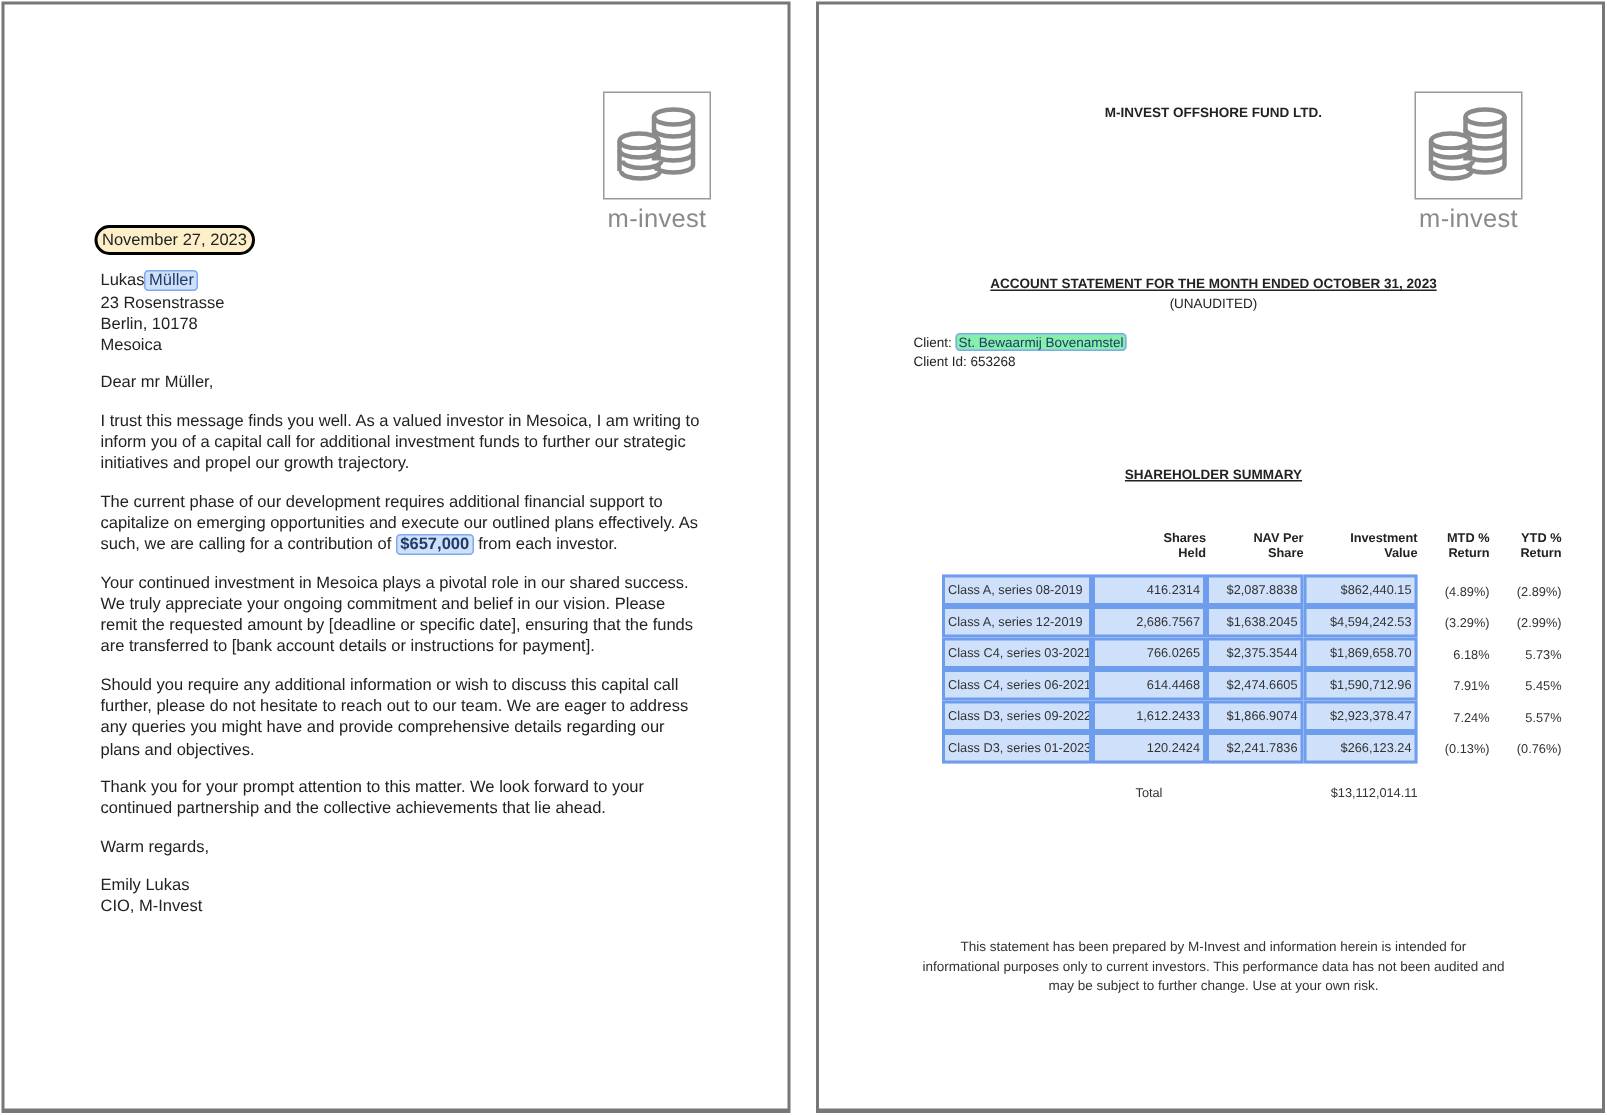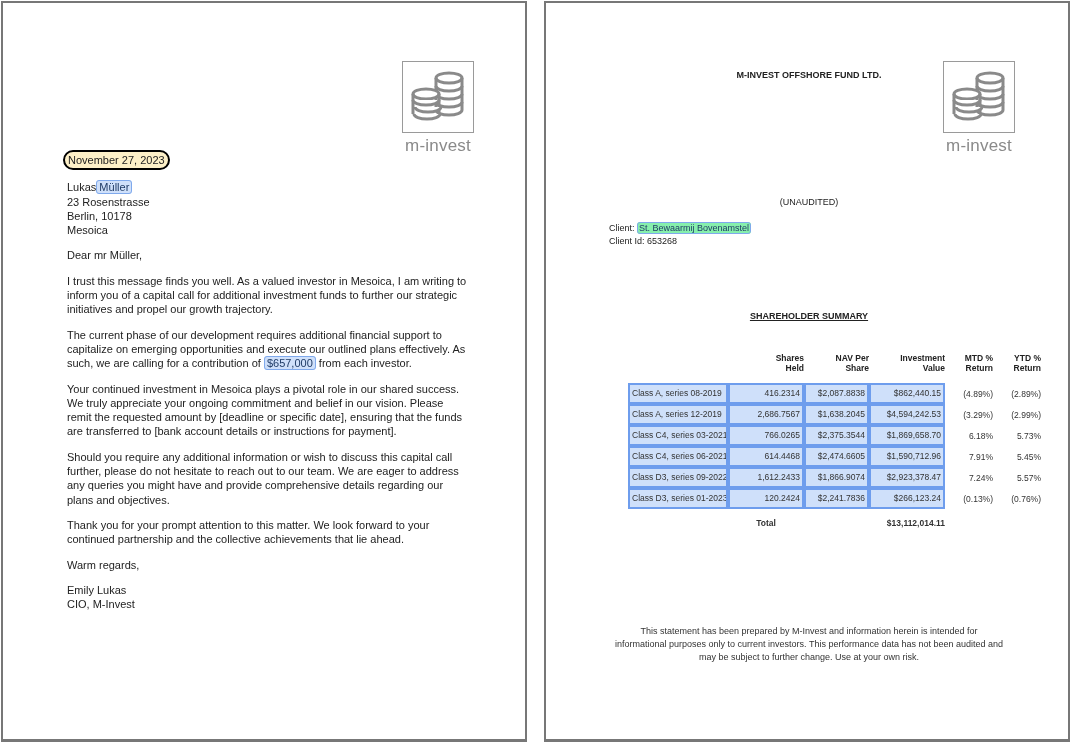--- a/index.html
+++ b/index.html
@@ -29,21 +29,21 @@
   
   .letter { position: absolute; left: 64px; top: 147px; width: 400px; font-size: 11px; line-height: 14.3px; color: #222; }
   .date-hl {
     display: inline-block; background: #fdf0c8; border: 2px solid #000000; border-radius: 10px;
     padding: 1px 3px; margin-left: -4px;
   }
   .name-hl {
     background: #cfe0fa; border: 1.5px solid #7fa9ec; border-radius: 3px; padding: 0 2px; color: #1f3b66;
   }
   .amount-hl {
-    background: #cfe0fa; border: 1.5px solid #7fa9ec; border-radius: 3px; padding: 0 2px; font-weight: normal; color: #1f3b66;
+    background: #cfe0fa; border: 1.5px solid #7fa9ec; border-radius: 3px; padding: 0 2px; font-weight: bold; color: #1f3b66;
   }
   .addr { margin-top: 10px; }
   .para { margin-top: 11px; }
 
   
   .fund-title { position: absolute; left: 0; width: 526px; top: 67px; text-align: center; font-size: 9px; font-weight: bold; }
   .stmt-title { position: absolute; left: 0; width: 526px; top: 181px; text-align: center; font-size: 9px; font-weight: bold; text-decoration: underline; }
   .stmt-sub { position: absolute; left: 0; width: 526px; top: 194px; text-align: center; font-size: 9px; }
   .client { position: absolute; left: 63px; top: 219px; font-size: 9px; line-height: 12.5px; }
   .client-hl { background: #86efac; border: 1.5px solid #7fa9ec; border-radius: 3px; padding: 0 1px; color: #1f3b66; }
@@ -59,21 +59,21 @@
   .c3 { width: 76px; }
   .c4 { width: 48px; }
   .c5 { width: 48px; }
   .cell-hl {
     height: 21px; line-height: 17px; background: #cfe0fa; border: 2px solid #6e9ded;
     padding: 0 2px; color: #333; white-space: nowrap; overflow: hidden;
   }
   .cell-hl.r { text-align: right; }
   .cell-plain { text-align: right; color: #333; }
   .rows { margin-top: 4px; }
-  .total-row { display: flex; height: 20px; align-items: center; margin-top: 4px; font-weight: bold; }
+  .total-row { display: flex; height: 20px; align-items: flex-end; margin-top: 4px; }
 
   .disclaimer { position: absolute; left: 68px; width: 390px; top: 622px; text-align: center; font-size: 9px; line-height: 13px; color: #333; }
 </style>
 </head>
 <body>
 
 <div class="page" id="page-left">
   <div class="logo">
     <div class="logo-box">
       <svg width="58" height="56" viewBox="0 0 58 56" fill="none" stroke="#8a8a8a" stroke-width="3">
@@ -133,20 +133,21 @@
         <ellipse cx="17" cy="25" rx="13" ry="5" fill="#fff"></ellipse>
         <path d="M4 25 v20 M30 25 v20"></path>
         <path d="M4 31 a13 5 0 0 0 26 0" fill="#fff"></path>
         <path d="M6 38 a13 5 0 0 0 26 0" fill="#fff"></path>
         <path d="M5 45 a13 5 0 0 0 26 0" fill="#fff"></path>
       </svg>
     </div>
     <div class="logo-text">m-invest</div>
   </div>
 
+  <div class="stmt-title">ACCOUNT STATEMENT FOR THE MONTH ENDED OCTOBER 31, 2023</div>
   <div class="stmt-sub">(UNAUDITED)</div>
 
   <div class="client">
     <div>
       <span>Client:</span>
       <span class="client-hl">St. Bewaarmij Bovenamstel</span>
     </div>
     <div>
       <span>Client Id:</span>
       <span>653268</span>

